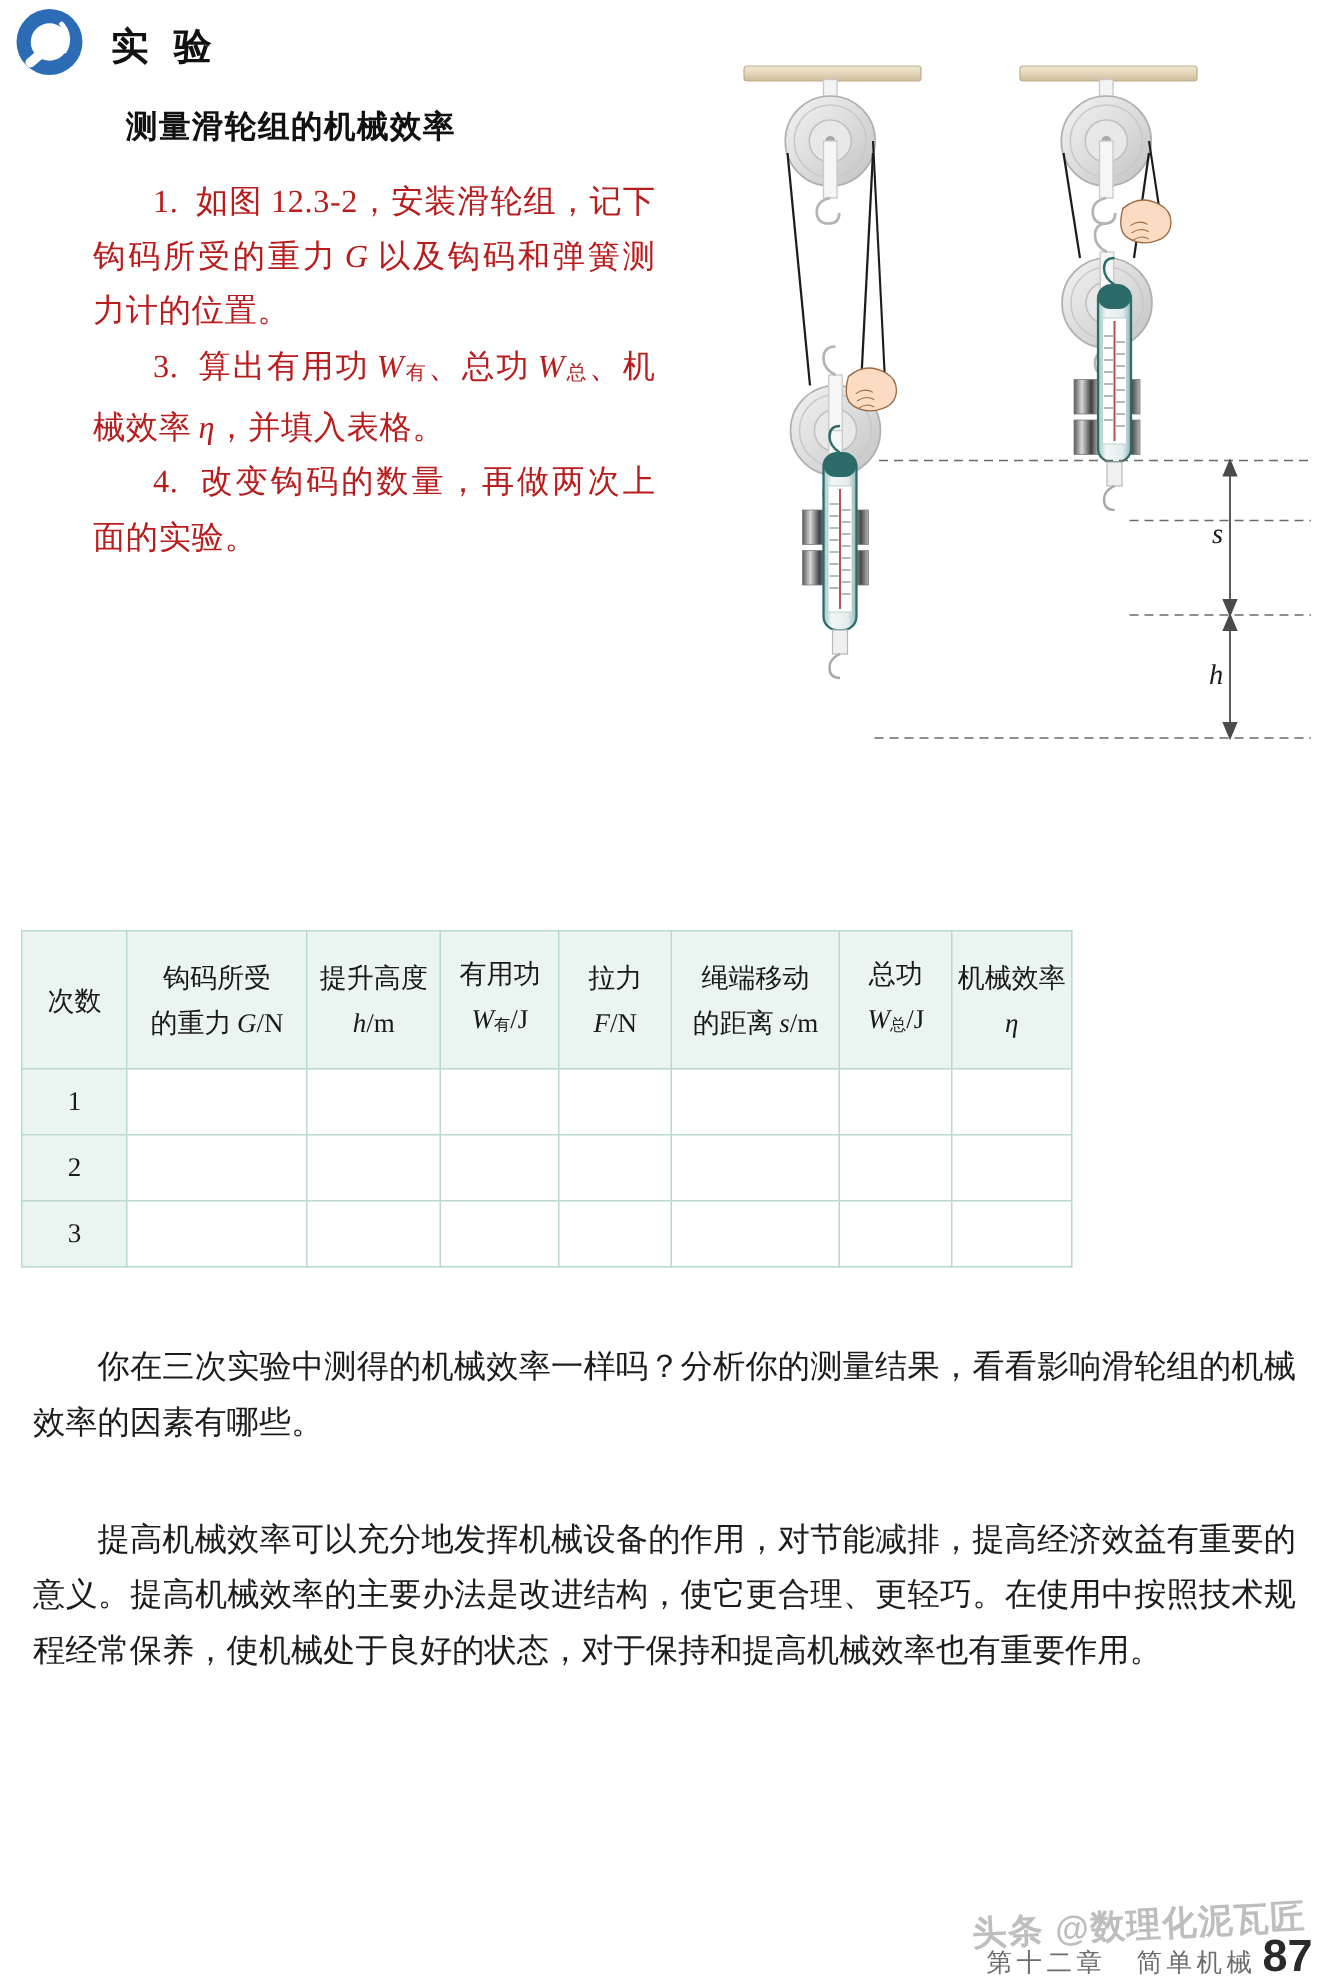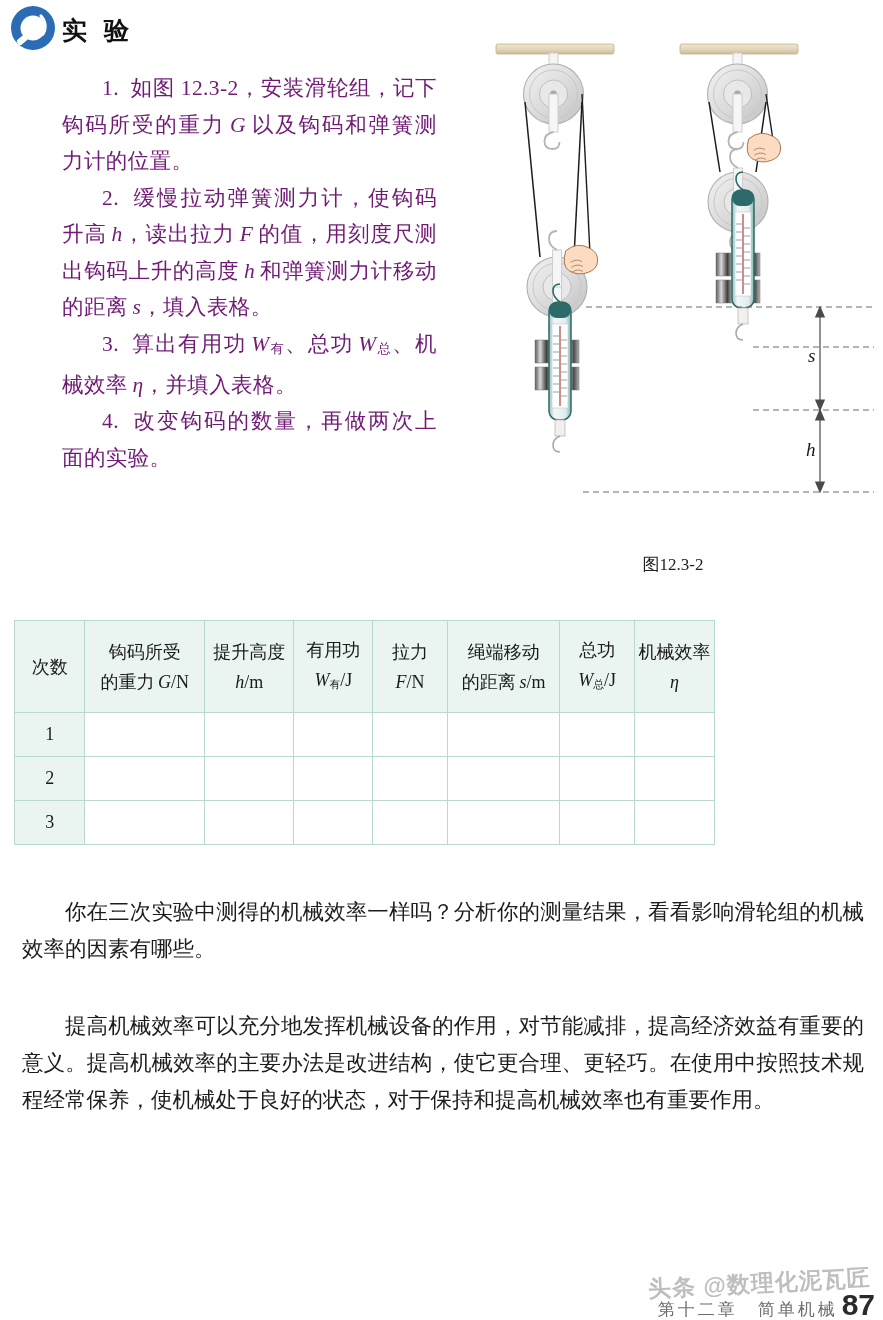--- a/index.html
+++ b/index.html
@@ -8,21 +8,21 @@
     background: #ffffff;
     font-family: "Liberation Serif", "DejaVu Serif", serif;
     color: #1a1a1a;
     overflow: hidden;
   }
   .page { position: relative; width: 883px; height: 1320px; }
 
   
   .exp-header {
     position: absolute; left: 8px; top: 4px;
-    display: flex; align-items: center; gap: 2px;
+    display: flex; align-items: center; gap: 14px;
   }
   .magnifier { width: 52px; height: 52px; display: block; }
   .exp-title {
     font-family: "Liberation Sans", sans-serif;
     font-weight: bold; font-size: 25px; letter-spacing: 5px;
     color: #111;
   }
 
   
   .left-col {
@@ -36,21 +36,21 @@
     margin-left: 22px; margin-bottom: 18px;
     color: #111;
   }
   .step {
     font-size: 21.5px;
     line-height: 36.5px;
     text-indent: 40px;
     text-align: justify;
     text-justify: inter-ideograph;
     letter-spacing: 0.4px;
-    color: #701a75;
+    color: #b91c1c;
   }
   .step i { font-style: italic; font-family: "Liberation Serif", serif; }
   .step sub { font-size: 0.62em; vertical-align: -0.15em; }
 
   
   .figure { position: absolute; left: 468px; top: 22px; width: 410px; height: 560px; }
   .fig-caption {
     position: absolute; left: 468px; top: 553px; width: 410px;
     text-align: center; font-size: 17px; color: #222;
   }
@@ -135,26 +135,24 @@
         <circle cx="25" cy="24" r="22" fill="#2b6cb5"></circle>
         <circle cx="25" cy="24" r="12.5" fill="#ffffff"></circle>
         <path d="M33 12 A15 15 0 0 1 35 30" stroke="#ffffff" stroke-width="3.2" fill="none" stroke-linecap="round"></path>
         <rect x="8" y="32" width="14" height="6.5" rx="3" transform="rotate(-40 15 35)" fill="#ffffff"></rect>
       </svg>
     </span>
     <span class="exp-title">实 验</span>
   </div>
 
   <div class="left-col">
+    <div class="sub-title">测量滑轮组的机械效率</div>
 
     <p class="step">
       1.&nbsp;&nbsp;如图 12.3-2，安装滑轮组，记下钩码所受的重力 <i>G</i> 以及钩码和弹簧测力计的位置。
-    </p>
-    <p class="step">
-      2.&nbsp;&nbsp;缓慢拉动弹簧测力计，使钩码升高 <i>h</i>，读出拉力 <i>F</i> 的值，用刻度尺测出钩码上升的高度 <i>h</i> 和弹簧测力计移动的距离 <i>s</i>，填入表格。
     </p>
     <p class="step">
       3.&nbsp;&nbsp;算出有用功 <i>W</i><sub>有</sub>、总功 <i>W</i><sub>总</sub>、机械效率 <i>η</i>，并填入表格。
     </p>
     <p class="step">
       4.&nbsp;&nbsp;改变钩码的数量，再做两次上面的实验。
     </p>
   </div>
 
   <div class="figure">
@@ -338,21 +336,20 @@
 
       <g stroke="#4a4a4a" stroke-width="1.2" fill="#4a4a4a">
         <line x1="352" y1="395" x2="352" y2="464"></line>
         <path d="M352 388 l-4.2 10 l8.4 0 z"></path>
         <path d="M352 470 l-4.2 -10 l8.4 0 z"></path>
       </g>
       <text x="338" y="434" font-family="Liberation Serif, serif" font-style="italic" font-size="19" fill="#1a1a1a">h</text>
     </svg>
   </div>
 
-  <div class="fig-caption">图12.3-2</div>
 
   <table class="data-table">
     <thead>
       <tr>
         <th>
           <span>次数</span>
         </th>
         <th class="col-g">
           <span>钩码所受</span>
           <span class="l2">的重力 <i>G</i>/N</span>

